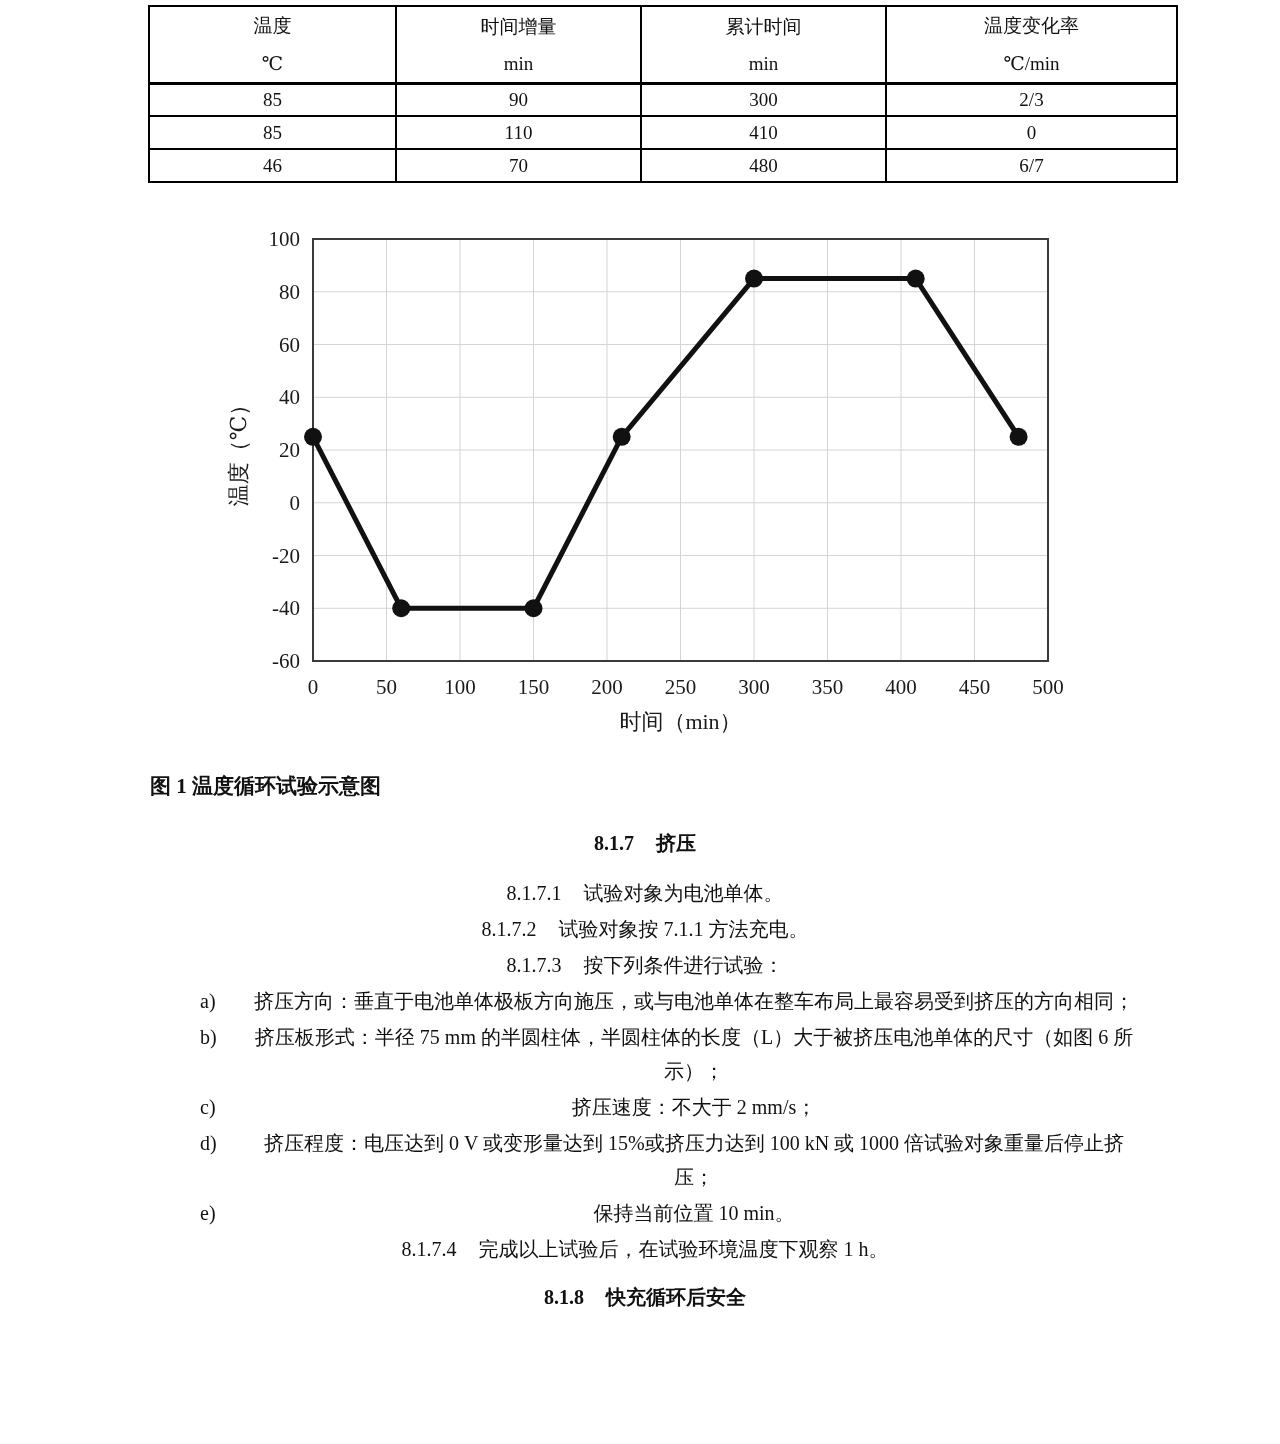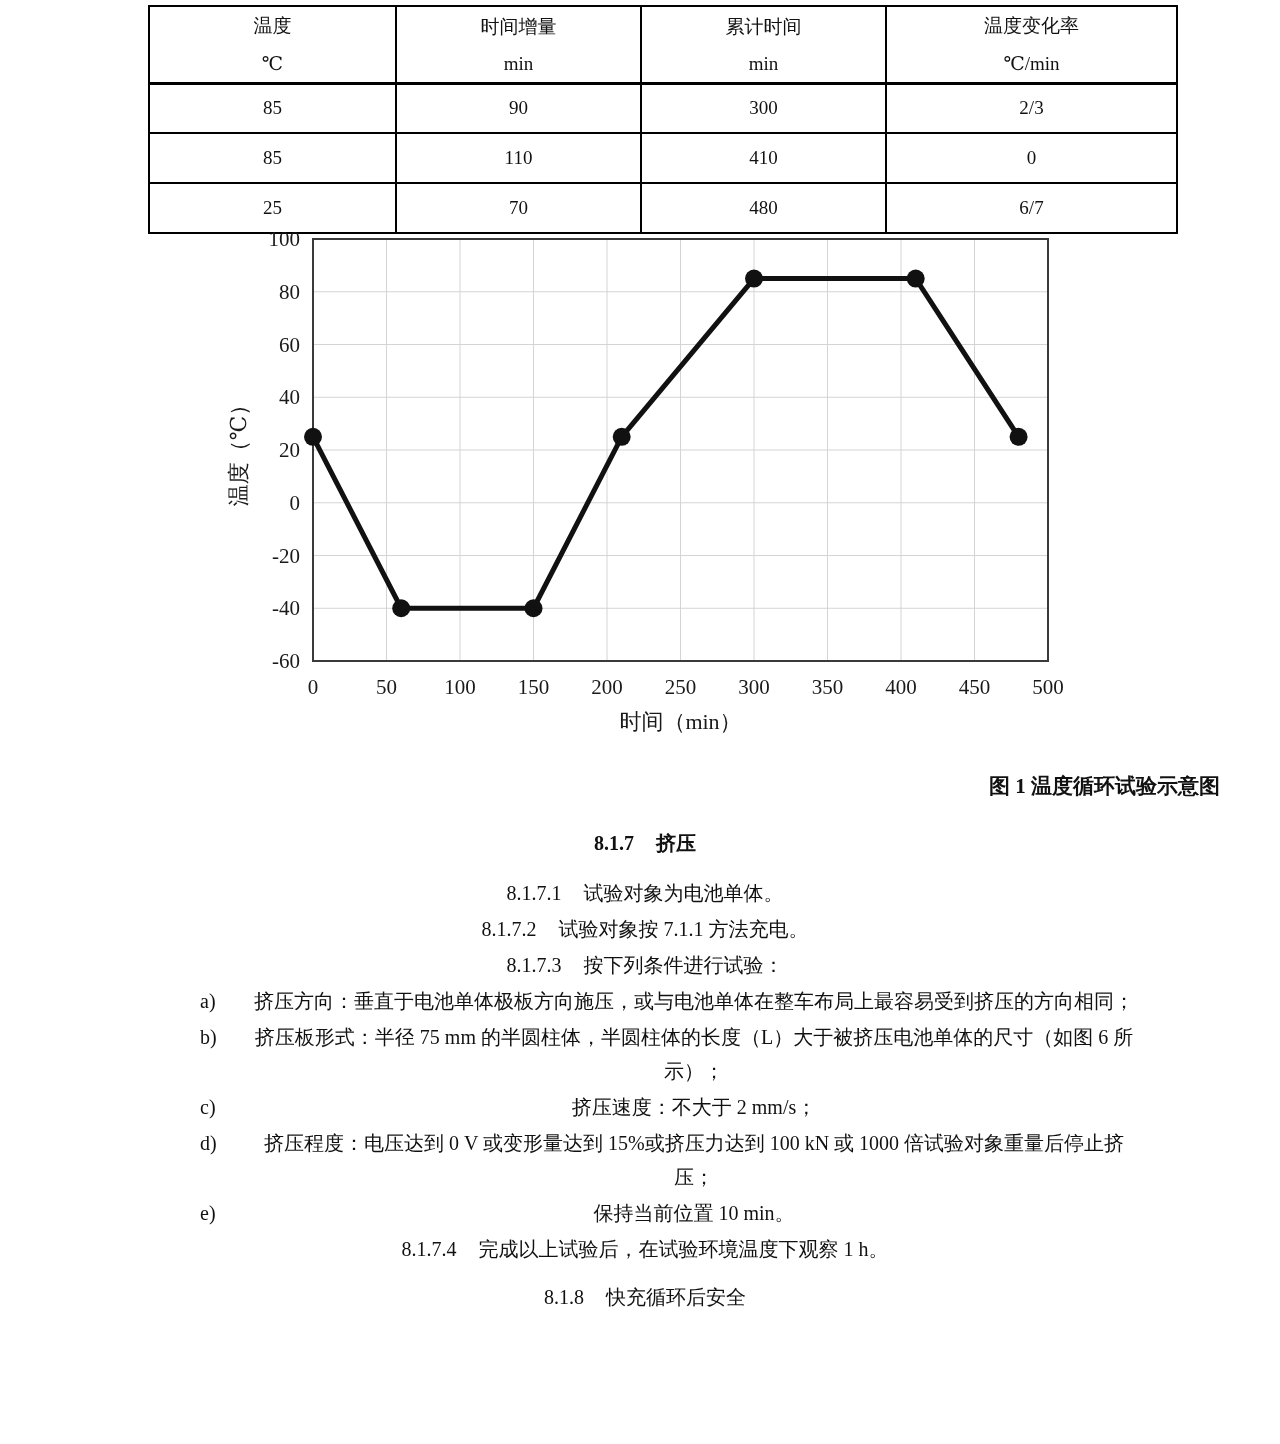--- a/index.html
+++ b/index.html
@@ -19,40 +19,40 @@
   }
   .spec-table th, .spec-table td {
     border:2px solid #000;
     text-align:center; vertical-align:middle;
     font-size:19px; font-weight:normal; color:#111;
     background:#fff;
   }
   .spec-table thead th { height:77px; border-bottom-width:3px; padding:4px 0; }
   .spec-table thead .hline1 { display:block; margin-bottom:13px; }
   .spec-table thead .hline2 { display:block; }
-  .spec-table tbody td { height:50px; }
+  .spec-table tbody td { height:33px; }
 
   
   #chart-wrap { position:absolute; left:210px; top:228px; width:880px; height:525px; }
   #cycle-chart-svg text { font-family:"Liberation Serif","DejaVu Serif",serif; fill:#1a1a1a; }
 
   
   .figure-caption {
     position:absolute; top:772px; left:150px; width:1070px;
-    text-align:right; font-weight:bold; font-size:21px; color:#111;
+    text-align:left; font-weight:bold; font-size:21px; color:#111;
   }
 
   
   .text-body {
     position:absolute; left:150px; top:820px; width:990px;
     font-size:20px; line-height:34px; color:#111;text-align:center;
   }
   .sec-heading { font-weight:bold; margin:6px 0 16px; }
   .sec-heading .num { margin-right:22px; }
-  .sec-heading-2 { font-weight:normal; margin:14px 0 16px; }
+  .sec-heading-2 { font-weight:bold; margin:14px 0 16px; }
   .para { margin-bottom:2px; }
   .para .num { margin-right:22px; }
   .item { position:relative; padding-left:98px; margin-bottom:2px; }
   .item .item-label { position:absolute; left:50px; top:0; }
 </style>
 </head>
 <body>
 
 <table class="spec-table">
   <colgroup>
@@ -88,21 +88,21 @@
       <td>300</td>
       <td>2/3</td>
     </tr>
     <tr>
       <td>85</td>
       <td>110</td>
       <td>410</td>
       <td>0</td>
     </tr>
     <tr>
-      <td>25</td>
+      <td>46</td>
       <td>70</td>
       <td>480</td>
       <td>6/7</td>
     </tr>
   </tbody>
 </table>
 
 <div id="chart-wrap">
   <svg id="cycle-chart-svg" width="880" height="525" viewBox="0 0 880 525" xmlns="http://www.w3.org/2000/svg">
       <line x1="176.5" y1="11" x2="176.5" y2="433" stroke="#d4d4d4" stroke-width="1"></line>

